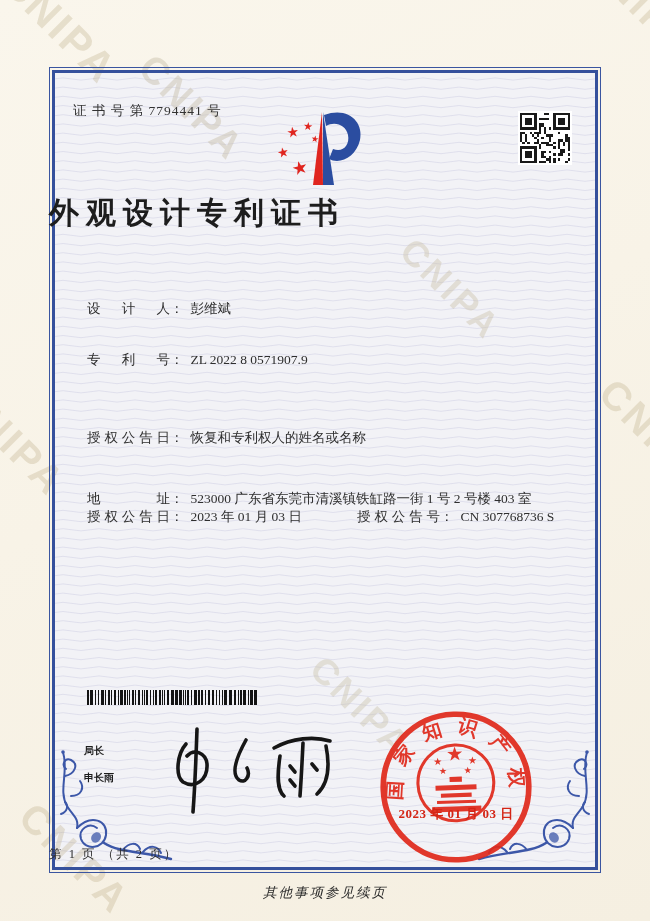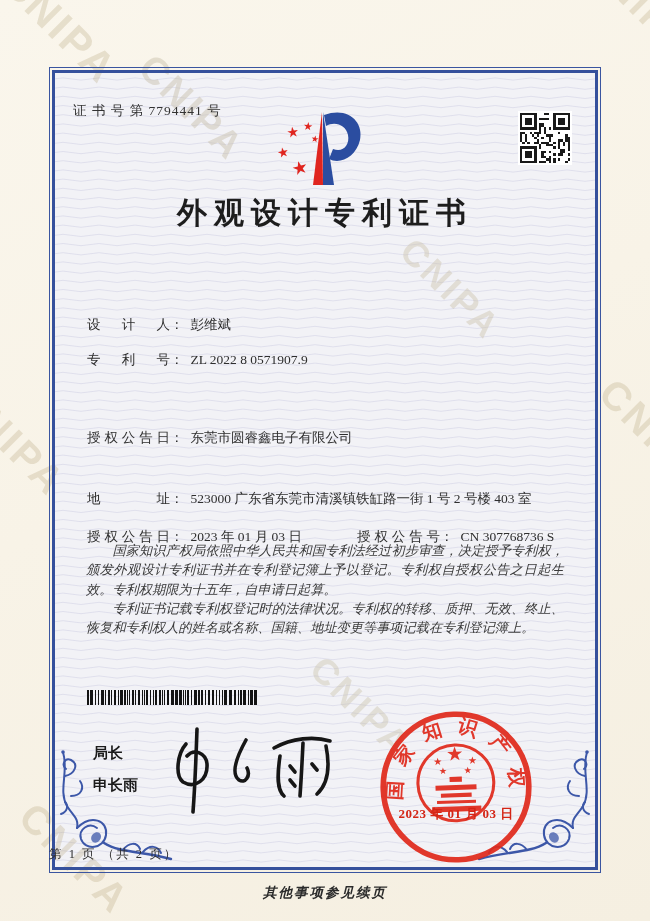--- a/index.html
+++ b/index.html
@@ -22,43 +22,43 @@
   }
   .inner-bg{
     position:absolute;left:54px;top:72px;width:542px;height:796px;z-index:1;
     background:#f2f2f6;
   }
   .inner-bg svg{display:block;}
   .cert-no{position:absolute;left:73px;top:102px;z-index:4;font-size:13.5px;letter-spacing:1px;color:#333;}
   .logo{position:absolute;left:266px;top:101px;z-index:4;}
   .qr-wrap{position:absolute;left:518px;top:111px;width:54px;height:54px;z-index:4;background:#fff;padding:2px;box-sizing:border-box;}
   .title{
-    position:absolute;left:49px;top:193px;width:552px;z-index:4;text-align:center;
+    position:absolute;left:49px;top:193px;width:552px;z-index:4;
     font-size:30px;font-weight:bold;letter-spacing:7px;color:#1d1d1d;
   }
   .f-row{position:absolute;left:87px;z-index:4;font-size:13.5px;color:#2e2e2e;white-space:nowrap;}
   .f-label{display:inline-block;width:83px;text-align:justify;text-align-last:justify;}
   .f-val{margin-left:7px;}
   .pair2{position:absolute;left:226px;top:0;margin-left:44px;}
   .paras{
     position:absolute;left:86px;top:541px;width:478px;z-index:4;
     font-size:13.2px;line-height:19.3px;color:#3a3a3a;font-style:italic;
   }
   .paras p{margin:0;text-indent:2em;text-align:justify;}
   .barcode{position:absolute;left:87px;top:690px;z-index:4;}
-  .issuer{position:absolute;left:93px;top:744px;z-index:4;font-family:Liberation Serif, serif;font-size:15px;font-weight:600;color:#1c1c1c;}
+  .issuer{position:absolute;left:84px;top:744px;z-index:4;font-family:Liberation Serif, serif;font-size:10px;font-weight:600;color:#1c1c1c;}
   .issuer div{margin-bottom:13px;}
   .signature{position:absolute;left:162px;top:724px;z-index:5;}
   .seal{position:absolute;left:374px;top:705px;z-index:5;opacity:0.93;transform:rotate(-2deg);}
   .seal-date{
     position:absolute;left:374px;top:805px;width:164px;z-index:6;text-align:center;
     color:#d42516;font-size:13px;font-weight:bold;letter-spacing:0.5px;white-space:nowrap;
   }
   .page-num{position:absolute;left:49px;top:846px;width:552px;z-index:4;text-align:left;font-size:12.5px;letter-spacing:2px;color:#2e2e2e;}
-  .footer-note{position:absolute;left:0;top:884px;width:650px;z-index:4;text-align:center;font-size:13.5px;letter-spacing:2px;color:#2b2b2b;font-style:italic;font-weight:bold;}
+  .footer-note{position:absolute;left:0;top:884px;width:650px;z-index:4;text-align:center;font-size:13.5px;letter-spacing:2px;color:#2b2b2b;font-style:italic;}
   .flourish{position:absolute;z-index:3;pointer-events:none;}
 </style>
 </head>
 <body>
 
 <div class="page">
 
   <div class="wm" style="left:-12px;top:2px;font-size:42px;">CNIPA</div>
   <div class="wm" style="left:126px;top:86px;font-size:38px;color:rgba(196,186,162,0.42);">CNIPA</div>
   <div class="wm" style="left:388px;top:268px;font-size:36px;color:rgba(200,190,166,0.40);">CNIPA</div>
@@ -402,43 +402,39 @@
         <rect x="9" y="20" width="1" height="1" fill="#1a1a1a"></rect>
         <rect x="10" y="20" width="1" height="1" fill="#1a1a1a"></rect>
         <rect x="12" y="20" width="1" height="1" fill="#1a1a1a"></rect>
         <rect x="14" y="20" width="1" height="1" fill="#1a1a1a"></rect>
         <rect x="19" y="20" width="1" height="1" fill="#1a1a1a"></rect>
       </svg>
   </div>
 
   <div class="title">外观设计专利证书</div>
 
-  <div class="f-row" style="top:316px">
+  <div class="f-row" style="top:300px">
     <span class="f-label">设计人</span><span>：</span><span class="f-val">彭维斌</span>
   </div>
   <div class="f-row" style="top:351px">
     <span class="f-label">专利号</span><span>：</span><span class="f-val">ZL 2022 8 0571907.9</span>
   </div>
   <div class="f-row" style="top:429px">
-    <span class="f-label">授权公告日</span><span>：</span><span class="f-val">东莞市圆睿鑫电子有限公司</span>
+    <span class="f-label">授权公告日</span><span>：</span><span class="f-val">恢复和专利权人的姓名或名称</span>
   </div>
   <div class="f-row" style="top:490px">
     <span class="f-label">地址</span><span>：</span><span class="f-val">523000 广东省东莞市清溪镇铁缸路一街 1 号 2 号楼 403 室</span>
   </div>
-  <div class="f-row" style="top:528px">
+  <div class="f-row" style="top:508px">
     <span class="f-label">授权公告日</span><span>：</span><span class="f-val">2023 年 01 月 03 日</span>
     <span class="pair2">
       <span class="f-label">授权公告号</span><span>：</span><span class="f-val">CN 307768736 S</span>
     </span>
   </div>
 
-  <div class="paras">
-    <p>国家知识产权局依照中华人民共和国专利法经过初步审查，决定授予专利权，颁发外观设计专利证书并在专利登记簿上予以登记。专利权自授权公告之日起生效。专利权期限为十五年，自申请日起算。</p>
-    <p>专利证书记载专利权登记时的法律状况。专利权的转移、质押、无效、终止、恢复和专利权人的姓名或名称、国籍、地址变更等事项记载在专利登记簿上。</p>
-  </div>
 
   <div class="barcode">
     <svg id="bars" width="170" height="15" viewBox="0 0 170 15">
         <rect x="0" y="0" width="2" height="15" fill="#141414"></rect>
         <rect x="3" y="0" width="3" height="15" fill="#141414"></rect>
         <rect x="8" y="0" width="1" height="15" fill="#141414"></rect>
         <rect x="11" y="0" width="1" height="15" fill="#141414"></rect>
         <rect x="14" y="0" width="3" height="15" fill="#141414"></rect>
         <rect x="18" y="0" width="1" height="15" fill="#141414"></rect>
         <rect x="21" y="0" width="2" height="15" fill="#141414"></rect>

